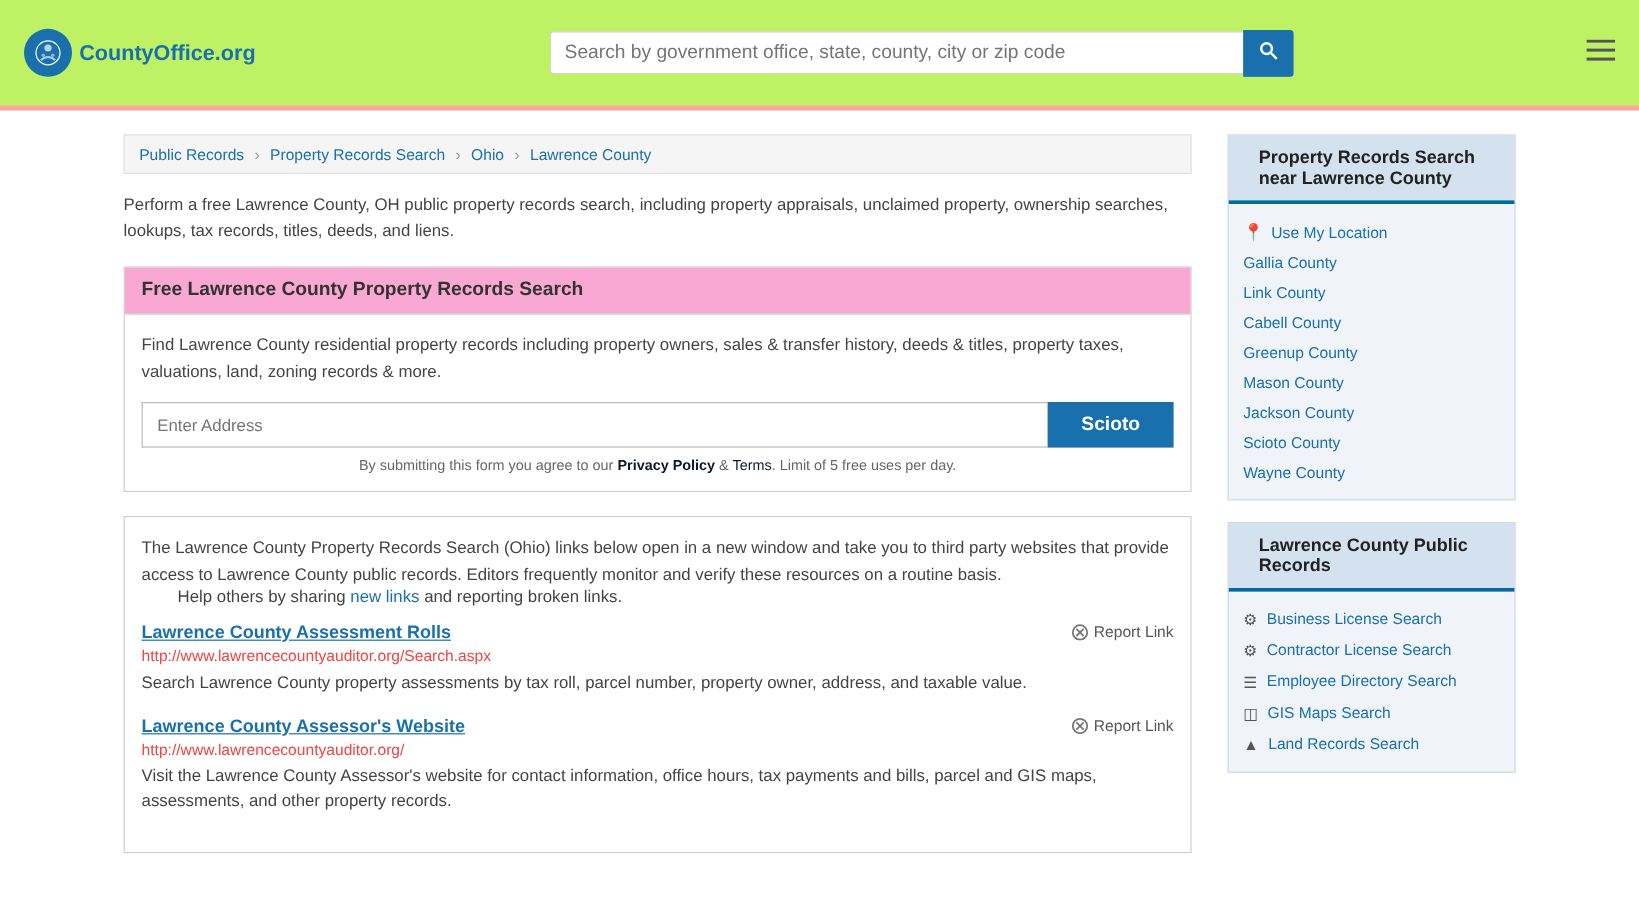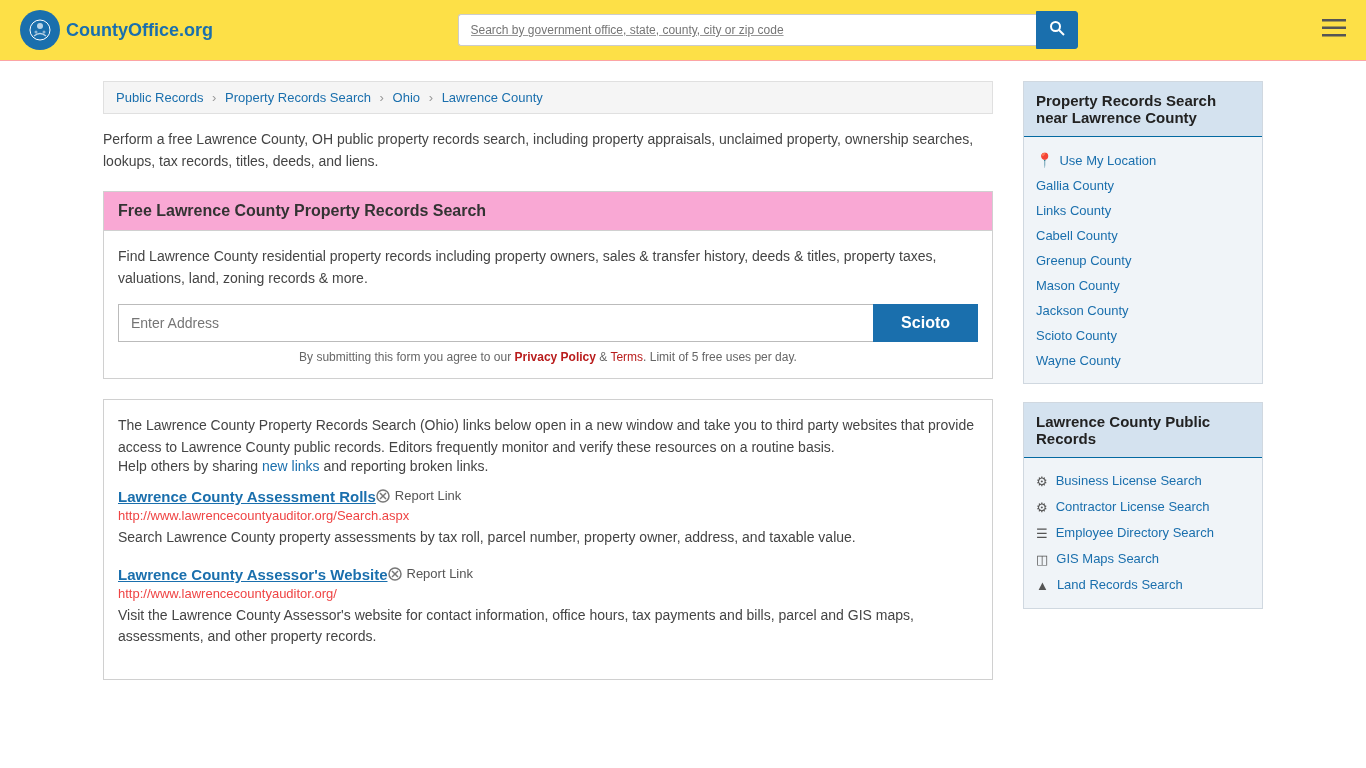--- a/index.html
+++ b/index.html
@@ -1,22 +1,22 @@
 <!DOCTYPE html>
 <html><head>
   <meta charset="utf-8">
   <style>
     * { box-sizing: border-box; margin: 0; padding: 0; }
     body { font-family: Arial, sans-serif; font-size: 14px; color: #333; background: #fff; }
 
     
     #header {
-      background: #fde047;
-      border-bottom: 1px solid #fca5a5;
-      padding: 10px 20px;
+      background: #bef264;
+      border-bottom: 4px solid #fca5a5;
+      padding: 24px 20px;
       display: flex;
       align-items: center;
       justify-content: space-between;
     }
     #logo-area {
       display: flex;
       align-items: center;
       gap: 6px;
     }
     #logo-circle {
@@ -31,24 +31,23 @@
     #search-bar-area {
       display: flex; align-items: center;
       flex: 1; max-width: 620px; margin: 0 30px;
     }
     #header-search-input {
       flex: 1;
       padding: 8px 12px;
       border: 1px solid #ccc;
       border-right: none;
       border-radius: 3px 0 0 3px;
-      font-size: 12px;
+      font-size: 16px;
       color: #999;
       outline: none;
-      text-decoration: underline;
     }
     #header-search-btn {
       background: #1a6fad;
       border: 1px solid #1a6fad;
       border-radius: 0 3px 3px 0;
       padding: 8px 12px;
       cursor: pointer;
       color: #fff;
       font-size: 16px;
     }
@@ -126,31 +125,31 @@
       padding: 10px 28px;
       font-size: 16px;
       font-weight: bold;
       cursor: pointer;
     }
     #form-terms {
       font-size: 12px;
       color: #666;
       text-align: center;
     }
-    #form-terms a { color: #b91c1c; }
+    #form-terms a { color: #0f172a; }
 
     
     #links-desc { font-size: 14px; color: #444; line-height: 1.6; }
-    #new-links-text { font-size: 14px; color: #444; margin-bottom: 14px; }
+    #new-links-text { font-size: 14px; color: #444; margin-bottom: 14px; margin-left: 30px; }
     #new-links-text a { color: #1a6fad; }
 
     
     .record-item { margin-bottom: 18px; }
     .record-item-header {
-      display: flex; align-items: flex-start;
+      display: flex; justify-content: space-between; align-items: flex-start;
       margin-bottom: 3px;
     }
     .record-title {
       font-size: 15px;
       font-weight: bold;
       color: #1a6fad;
       text-decoration: underline;
       cursor: pointer;
     }
     .report-link-btn {
@@ -161,22 +160,22 @@
     .record-desc { font-size: 14px; color: #444; line-height: 1.5; }
 
     
     .sidebar-section {
       background: #f0f4f8;
       border: 1px solid #d0d8e0;
       margin-bottom: 18px;
     }
     .sidebar-section-header {
       background: #d4e2ef;
-      border-bottom: 1px solid #0369a1;
-      padding: 10px 12px;
+      border-bottom: 3px solid #0369a1;
+      padding: 10px 25px;
       font-size: 15px;
       font-weight: bold;
       color: #222;
     }
     .sidebar-section-body { padding: 10px 12px; }
     .sidebar-link {
       display: flex; align-items: center; gap: 6px;
       padding: 5px 0;
       font-size: 13px;
       color: #1a6fad;
@@ -314,21 +313,21 @@
 
     <div class="sidebar-section">
       <div class="sidebar-section-header">Property Records Search near Lawrence County</div>
       <div class="sidebar-section-body">
         <div class="sidebar-link">
           <span class="location-icon">📍</span>
           <span>Use My Location</span>
         </div>
         <div id="nearby-counties">
             <div class="sidebar-link">Gallia County</div>
-            <div class="sidebar-link">Links County</div>
+            <div class="sidebar-link">Link County</div>
             <div class="sidebar-link">Cabell County</div>
             <div class="sidebar-link">Greenup County</div>
             <div class="sidebar-link">Mason County</div>
             <div class="sidebar-link">Jackson County</div>
             <div class="sidebar-link">Scioto County</div>
             <div class="sidebar-link">Wayne County</div>
           </div>
       </div>
     </div>
 

